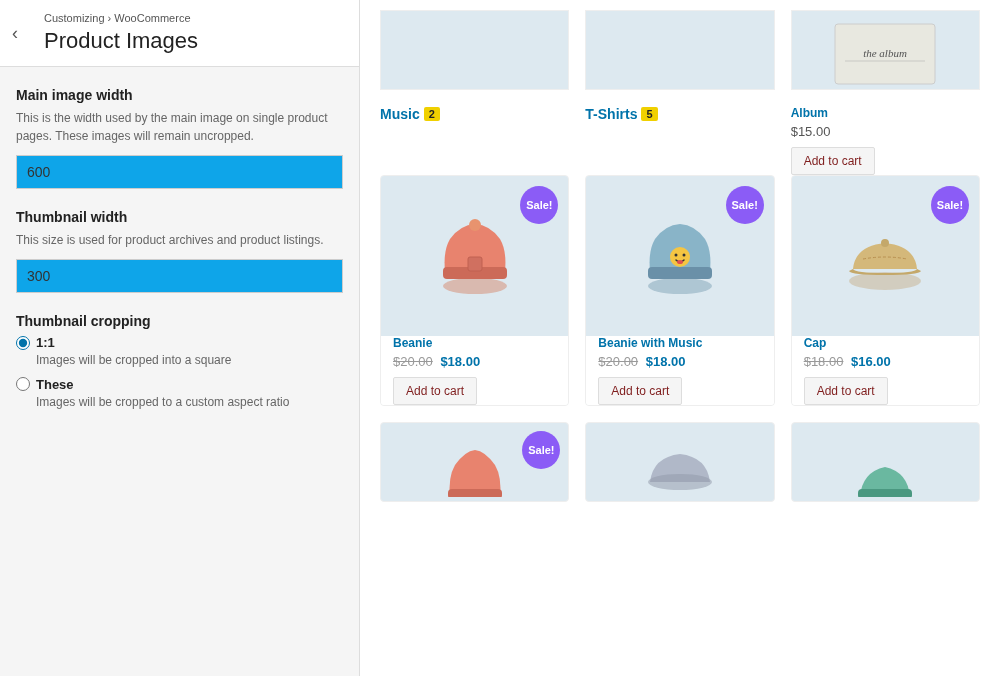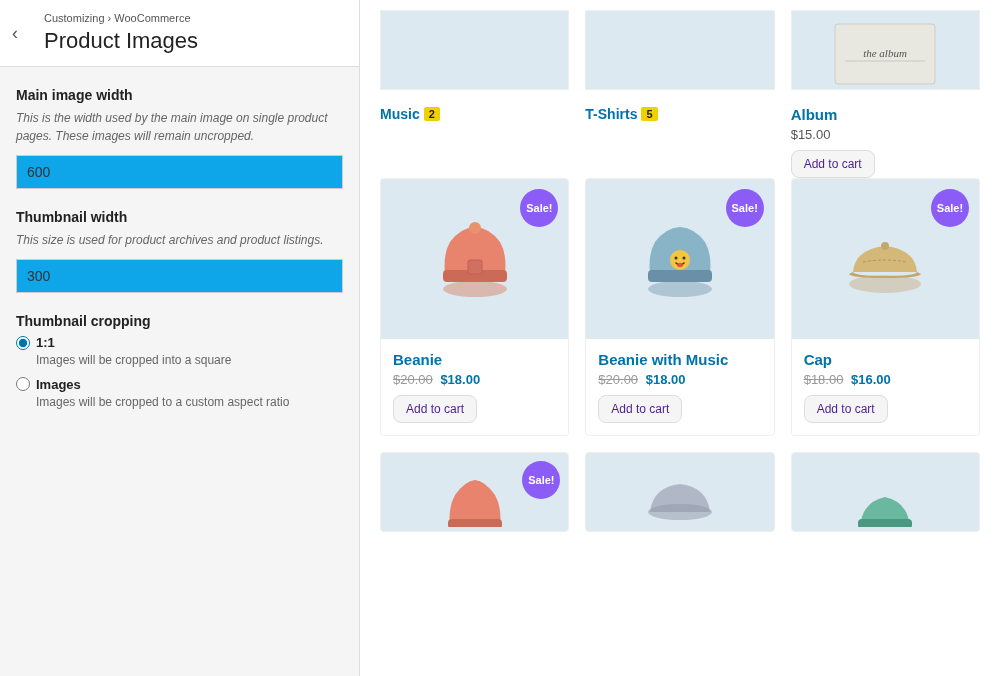--- a/index.html
+++ b/index.html
@@ -49,21 +49,20 @@
       font-size: 14px;
       font-weight: 700;
       color: #222;
       margin-bottom: 6px;
     }
     .section-desc {
       font-size: 12px;
       color: #666;
       line-height: 1.5;
       margin-bottom: 10px;
-      font-style: italic;
     }
     .text-input {
       width: 100%;
       border: 1px solid #ccc;
       background: #0ea5e9;
       padding: 8px 10px;
       font-size: 14px;
       color: #333;
       margin-bottom: 20px;
       outline: none;
@@ -151,25 +150,25 @@
       padding: 4px 8px;
       border-radius: 50%;
       width: 38px;
       height: 38px;
       display: flex;
       align-items: center;
       justify-content: center;
       z-index: 2;
     }
     .product-info {
-      padding: 12px 12px;
+      padding: 0 12px;
       background: #fff;
     }
     .product-name {
-      font-size: 15px;
+      font-size: 12px;
       font-weight: 700;
       color: #0073aa;
       margin-bottom: 4px;
     }
     .product-price {
       font-size: 13px;
       color: #666;
       margin-bottom: 8px;
     }
     .product-price .old-price {
@@ -180,25 +179,25 @@
     .product-price .new-price {
       color: #0073aa;
       font-weight: 600;
     }
     .product-price .single-price {
       color: #555;
     }
     .add-to-cart-btn {
       background: #f5f5f5;
       border: 1px solid #ddd;
-      color: #4c1d95;
+      color: #7f1d1d;
       font-size: 12px;
       padding: 6px 12px;
       cursor: pointer;
-      border-radius: 8px;
+      border-radius: 2px;
       font-weight: 500;
     }
 
     
     .partial-row {
       display: grid;
       grid-template-columns: repeat(3, 1fr);
       gap: 16px;
       margin-bottom: 16px;
     }
@@ -260,21 +259,21 @@
       <label class="radio-label">
         <input type="radio" name="crop" checked="" style="">
         <span>1:1</span>
       </label>
       <div class="radio-desc">Images will be cropped into a square</div>
     </div>
 
     <div class="radio-group">
       <label class="radio-label">
         <input type="radio" name="crop" style="">
-        <span>Images</span>
+        <span>These</span>
       </label>
       <div class="radio-desc">Images will be cropped to a custom aspect ratio</div>
     </div>
 
   </div>
 </div>
 
 <div class="right-panel">
   <div class="store-content">
 

